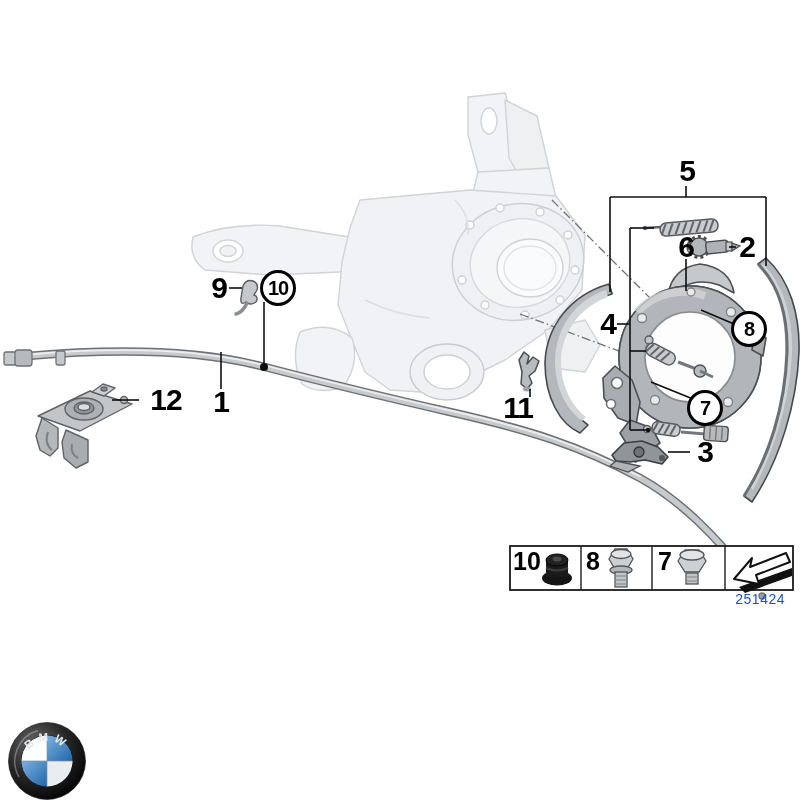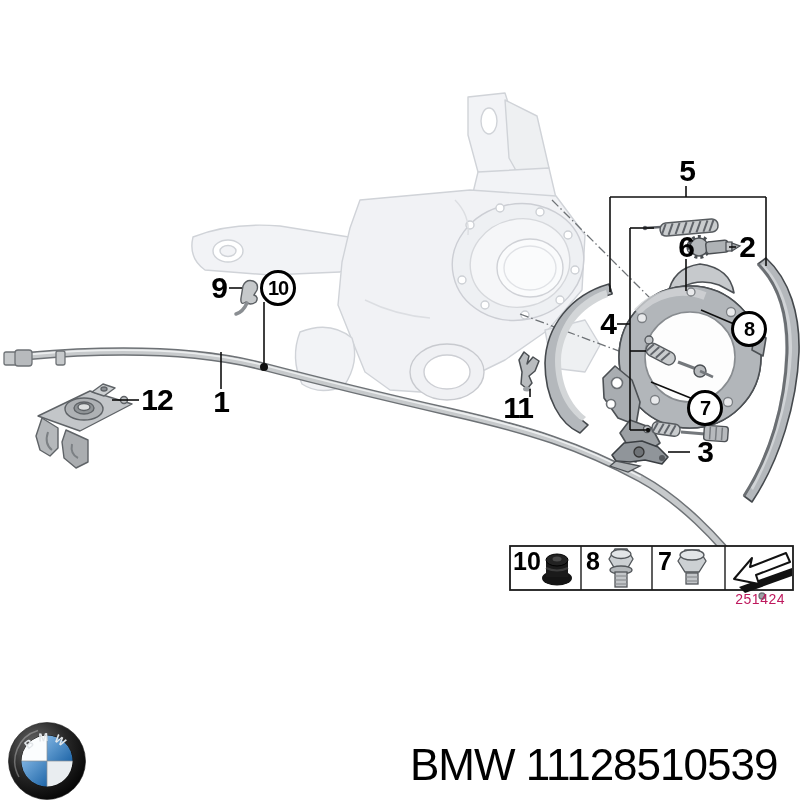--- a/index.html
+++ b/index.html
@@ -7,21 +7,21 @@
          font-family:"Liberation Sans",sans-serif;}
   .art{position:absolute;left:0;top:0;width:800px;height:800px;}
   .callout{position:absolute;transform:translate(-50%,-50%);color:#000;
            font-weight:700;font-size:30px;line-height:1;letter-spacing:-1px;
            user-select:none;cursor:pointer;}
   .callout.circled{width:30px;height:30px;border:3px solid #000;border-radius:50%;
            background:#fff;display:flex;align-items:center;justify-content:center;
            font-size:20px;letter-spacing:-1px;}
   .inset-num{position:absolute;font-weight:700;font-size:25px;color:#000;line-height:1;}
   .diagram-number{position:absolute;left:695px;top:591px;width:90px;text-align:right;
-           font-size:14px;color:#be185d;letter-spacing:0.5px;}
+           font-size:14px;color:#1d4ed8;letter-spacing:0.5px;}
   .brand-text{position:absolute;left:410px;top:740px;font-size:44px;color:#000;
            letter-spacing:-1px;white-space:nowrap;}
   .logo{position:absolute;left:8px;top:722px;width:78px;height:78px;}
 </style>
 </head>
 <body>
 
 <div class="stage">
 
   <svg class="art" viewBox="0 0 800 800">
@@ -282,21 +282,21 @@
   <div class="callout" style="left:747px;top:247px">2</div>
   <div class="callout" style="left:705px;top:452px">3</div>
   <div class="callout" style="left:608px;top:324px">4</div>
   <div class="callout" style="left:687px;top:171px">5</div>
   <div class="callout" style="left:686px;top:247px">6</div>
   <div class="callout circled" style="left:705px;top:408px">7</div>
   <div class="callout circled" style="left:749px;top:329px">8</div>
   <div class="callout" style="left:219px;top:288px">9</div>
   <div class="callout circled" style="left:278px;top:288px">10</div>
   <div class="callout" style="left:518px;top:408px">11</div>
-  <div class="callout" style="left:157px;top:400px">12</div>
+  <div class="callout" style="left:166px;top:400px">12</div>
 
   <div class="inset-num" style="left:513px;top:549px">10</div>
   <div class="inset-num" style="left:586px;top:549px">8</div>
   <div class="inset-num" style="left:658px;top:549px">7</div>
 
   <div class="diagram-number">251424</div>
 
   <svg class="logo" viewBox="0 0 78 78">
     <circle cx="39" cy="39" r="38.5" fill="url(#gRing)" stroke="#1a1a1a" stroke-width="0.6"></circle>
     <circle cx="39" cy="39" r="25.5" fill="#f4f6f8" stroke="#0a0a0a" stroke-width="1"></circle>
@@ -305,14 +305,13 @@
     <path d="M13.5,39 A25.5,25.5 0 0 1 39,13.5 L39,39 Z" fill="#fbfdfe"></path>
     <path d="M64.5,39 A25.5,25.5 0 0 1 39,64.5 L39,39 Z" fill="#e9edf0"></path>
     <path d="M13.5,39 H64.5 M39,13.5 V64.5" stroke="#8a9196" stroke-width="0.7" fill="none"></path>
     <path d="M11,55 A32,32 0 0 1 30,8.5" stroke="rgba(255,255,255,0.3)" stroke-width="1.5" fill="none"></path>
     <path id="logoArc" d="M 17,41 A 22,22 0 0 1 61,41" fill="none"></path>
     <text font-size="11.5" font-weight="600" fill="#e3e7ea" letter-spacing="4.5" font-family="Liberation Sans, sans-serif" text-anchor="middle">
       <textPath href="#logoArc" startOffset="50%">BMW</textPath>
     </text>
   </svg>
 
-  <div class="brand-text">BMW 11128510539</div>
 </div>
 
 </body></html>

